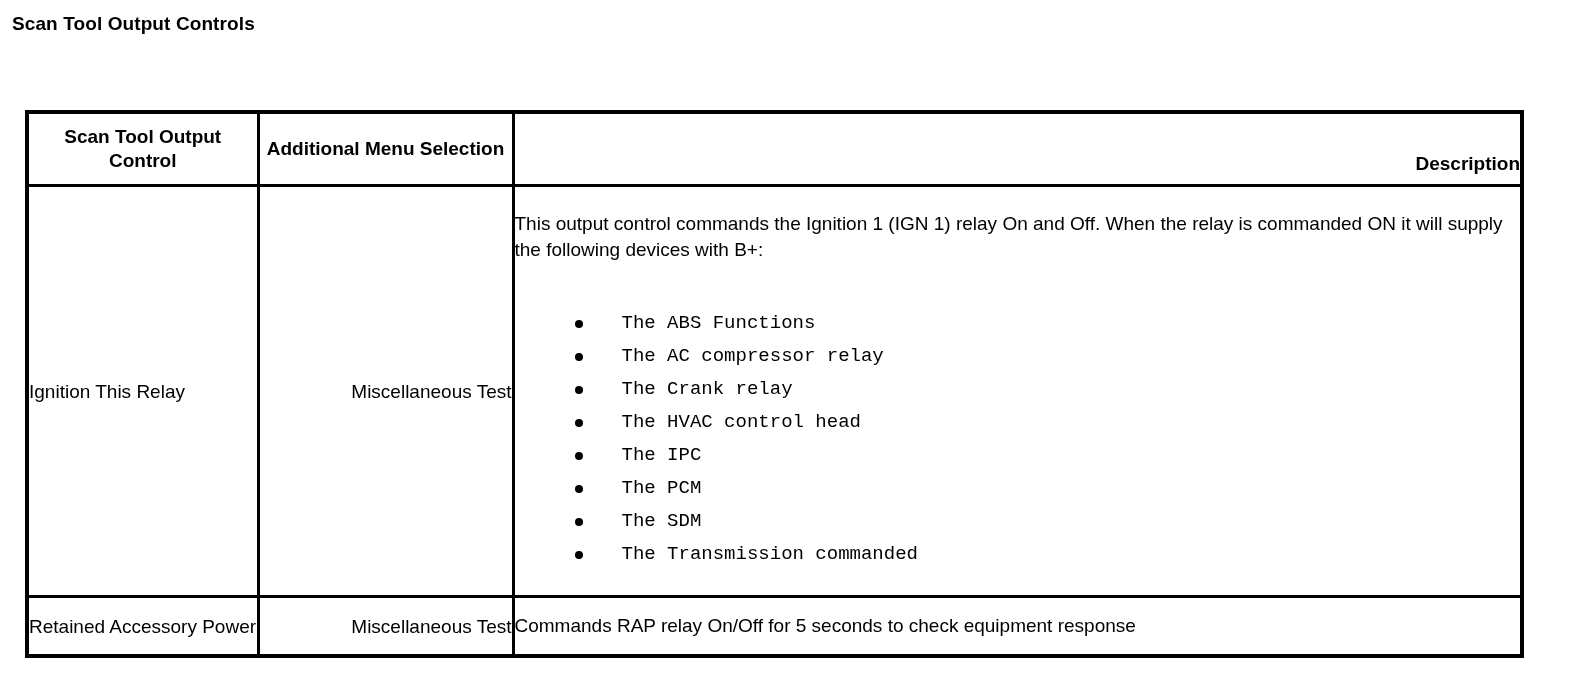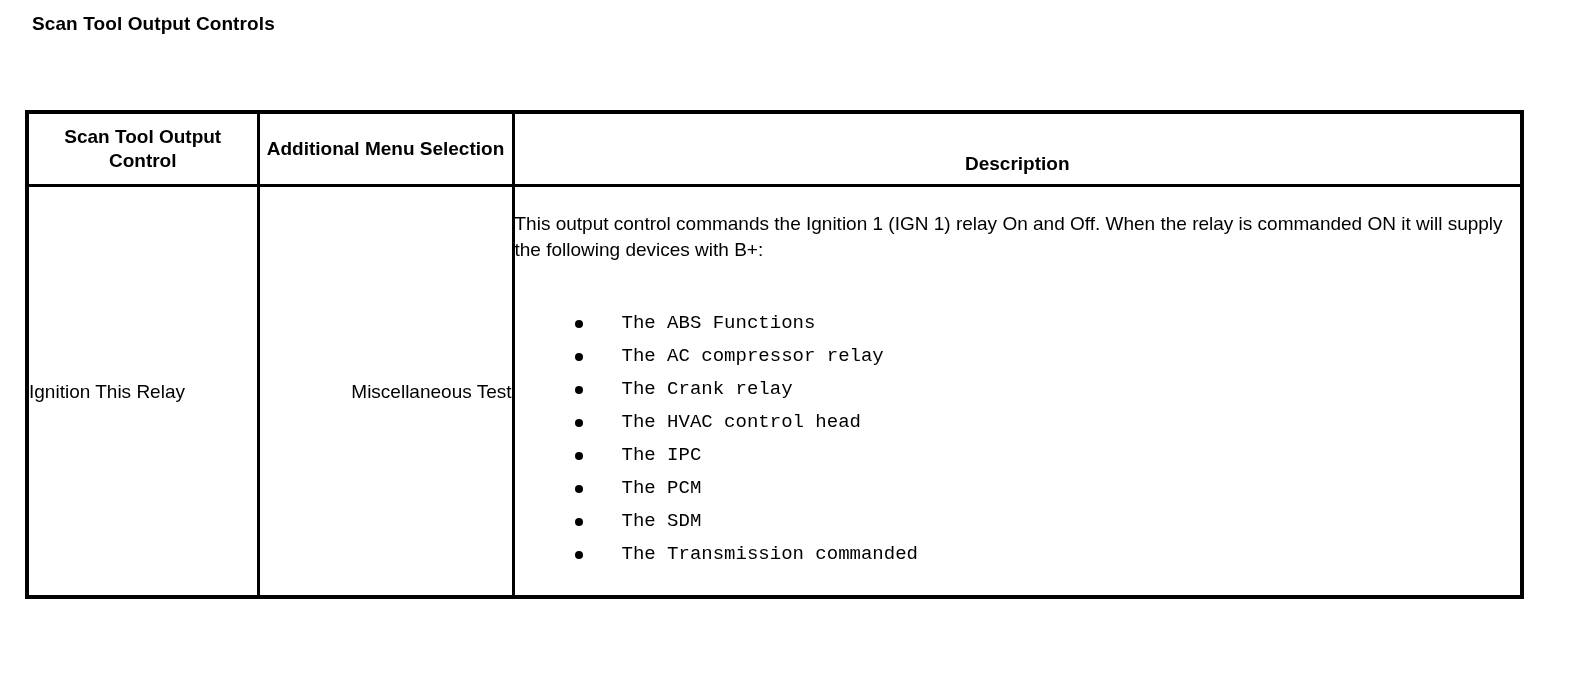--- a/index.html
+++ b/index.html
@@ -11,21 +11,21 @@
     width: 1584px;
     height: 688px;
     font-family: "Liberation Sans", sans-serif;
     color: #000000;
     overflow: hidden;
     position: relative;
   }
 
   .page-title {
     position: absolute;
-    left: 32px;
+    left: 12px;
     top: 13px;
     font-size: 19px;
     font-weight: bold;
     letter-spacing: 0.1px;
     line-height: 22px;
     white-space: nowrap;
   }
 
   .table-wrap {
     position: absolute;
@@ -57,20 +57,21 @@
     font-size: 19px;
     font-weight: bold;
     text-align: center;
     line-height: 24px;
     height: 62px;
     padding: 3px 6px 4px 6px;
   }
   thead th.desc-head {
     vertical-align: bottom;
     padding-bottom: 8px;
+    text-align: right;
   }
 
   
   td.cell-control {
     font-size: 19px;
     line-height: 25px;
     padding: 2px 4px 2px 7px;
     text-align: left;
   }
   td.cell-menu {
@@ -178,16 +179,21 @@
               <span>The SDM</span>
             </li>
             <li>
               <span class="bullet-dot"></span>
               <span>The Transmission commanded</span>
             </li>
           </ul>
         </td>
       </tr>
 
+      <tr class="row-short">
+        <td class="cell-control">Retained Accessory Power</td>
+        <td class="cell-menu">Miscellaneous Test</td>
+        <td class="cell-desc">Commands RAP relay On/Off for 5 seconds to check equipment response</td>
+      </tr>
 
     </tbody>
   </table>
 </div>
 
 </body></html>

